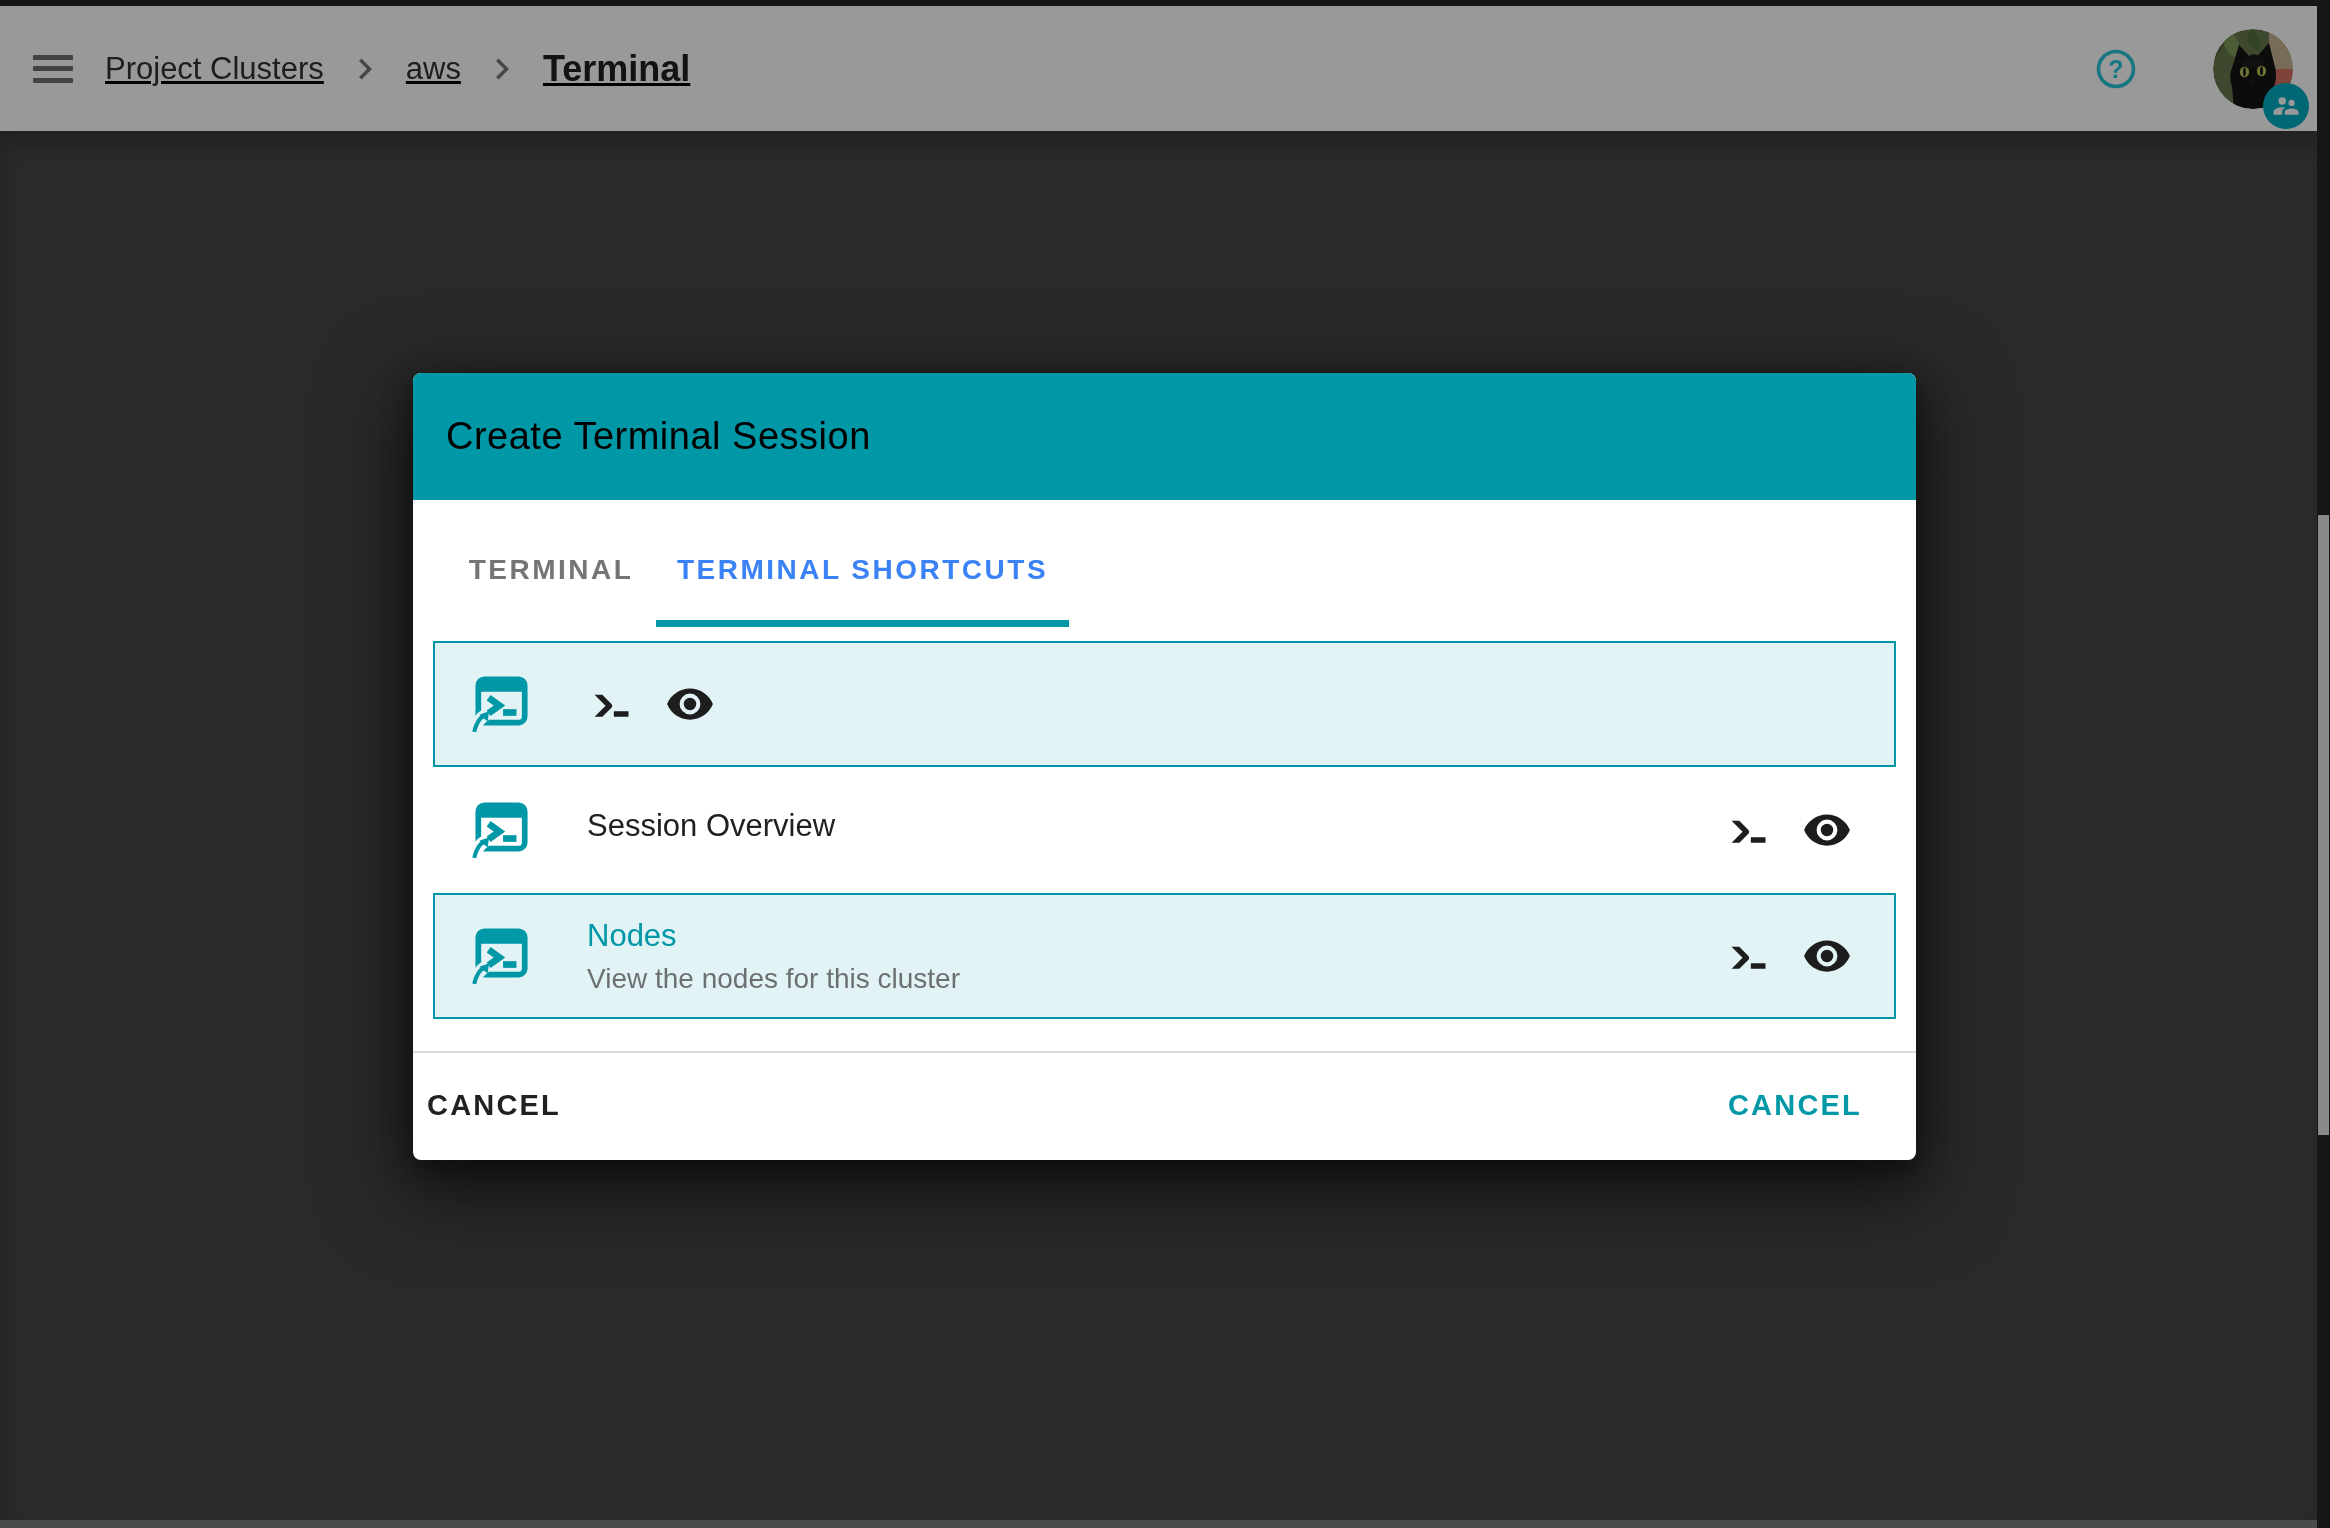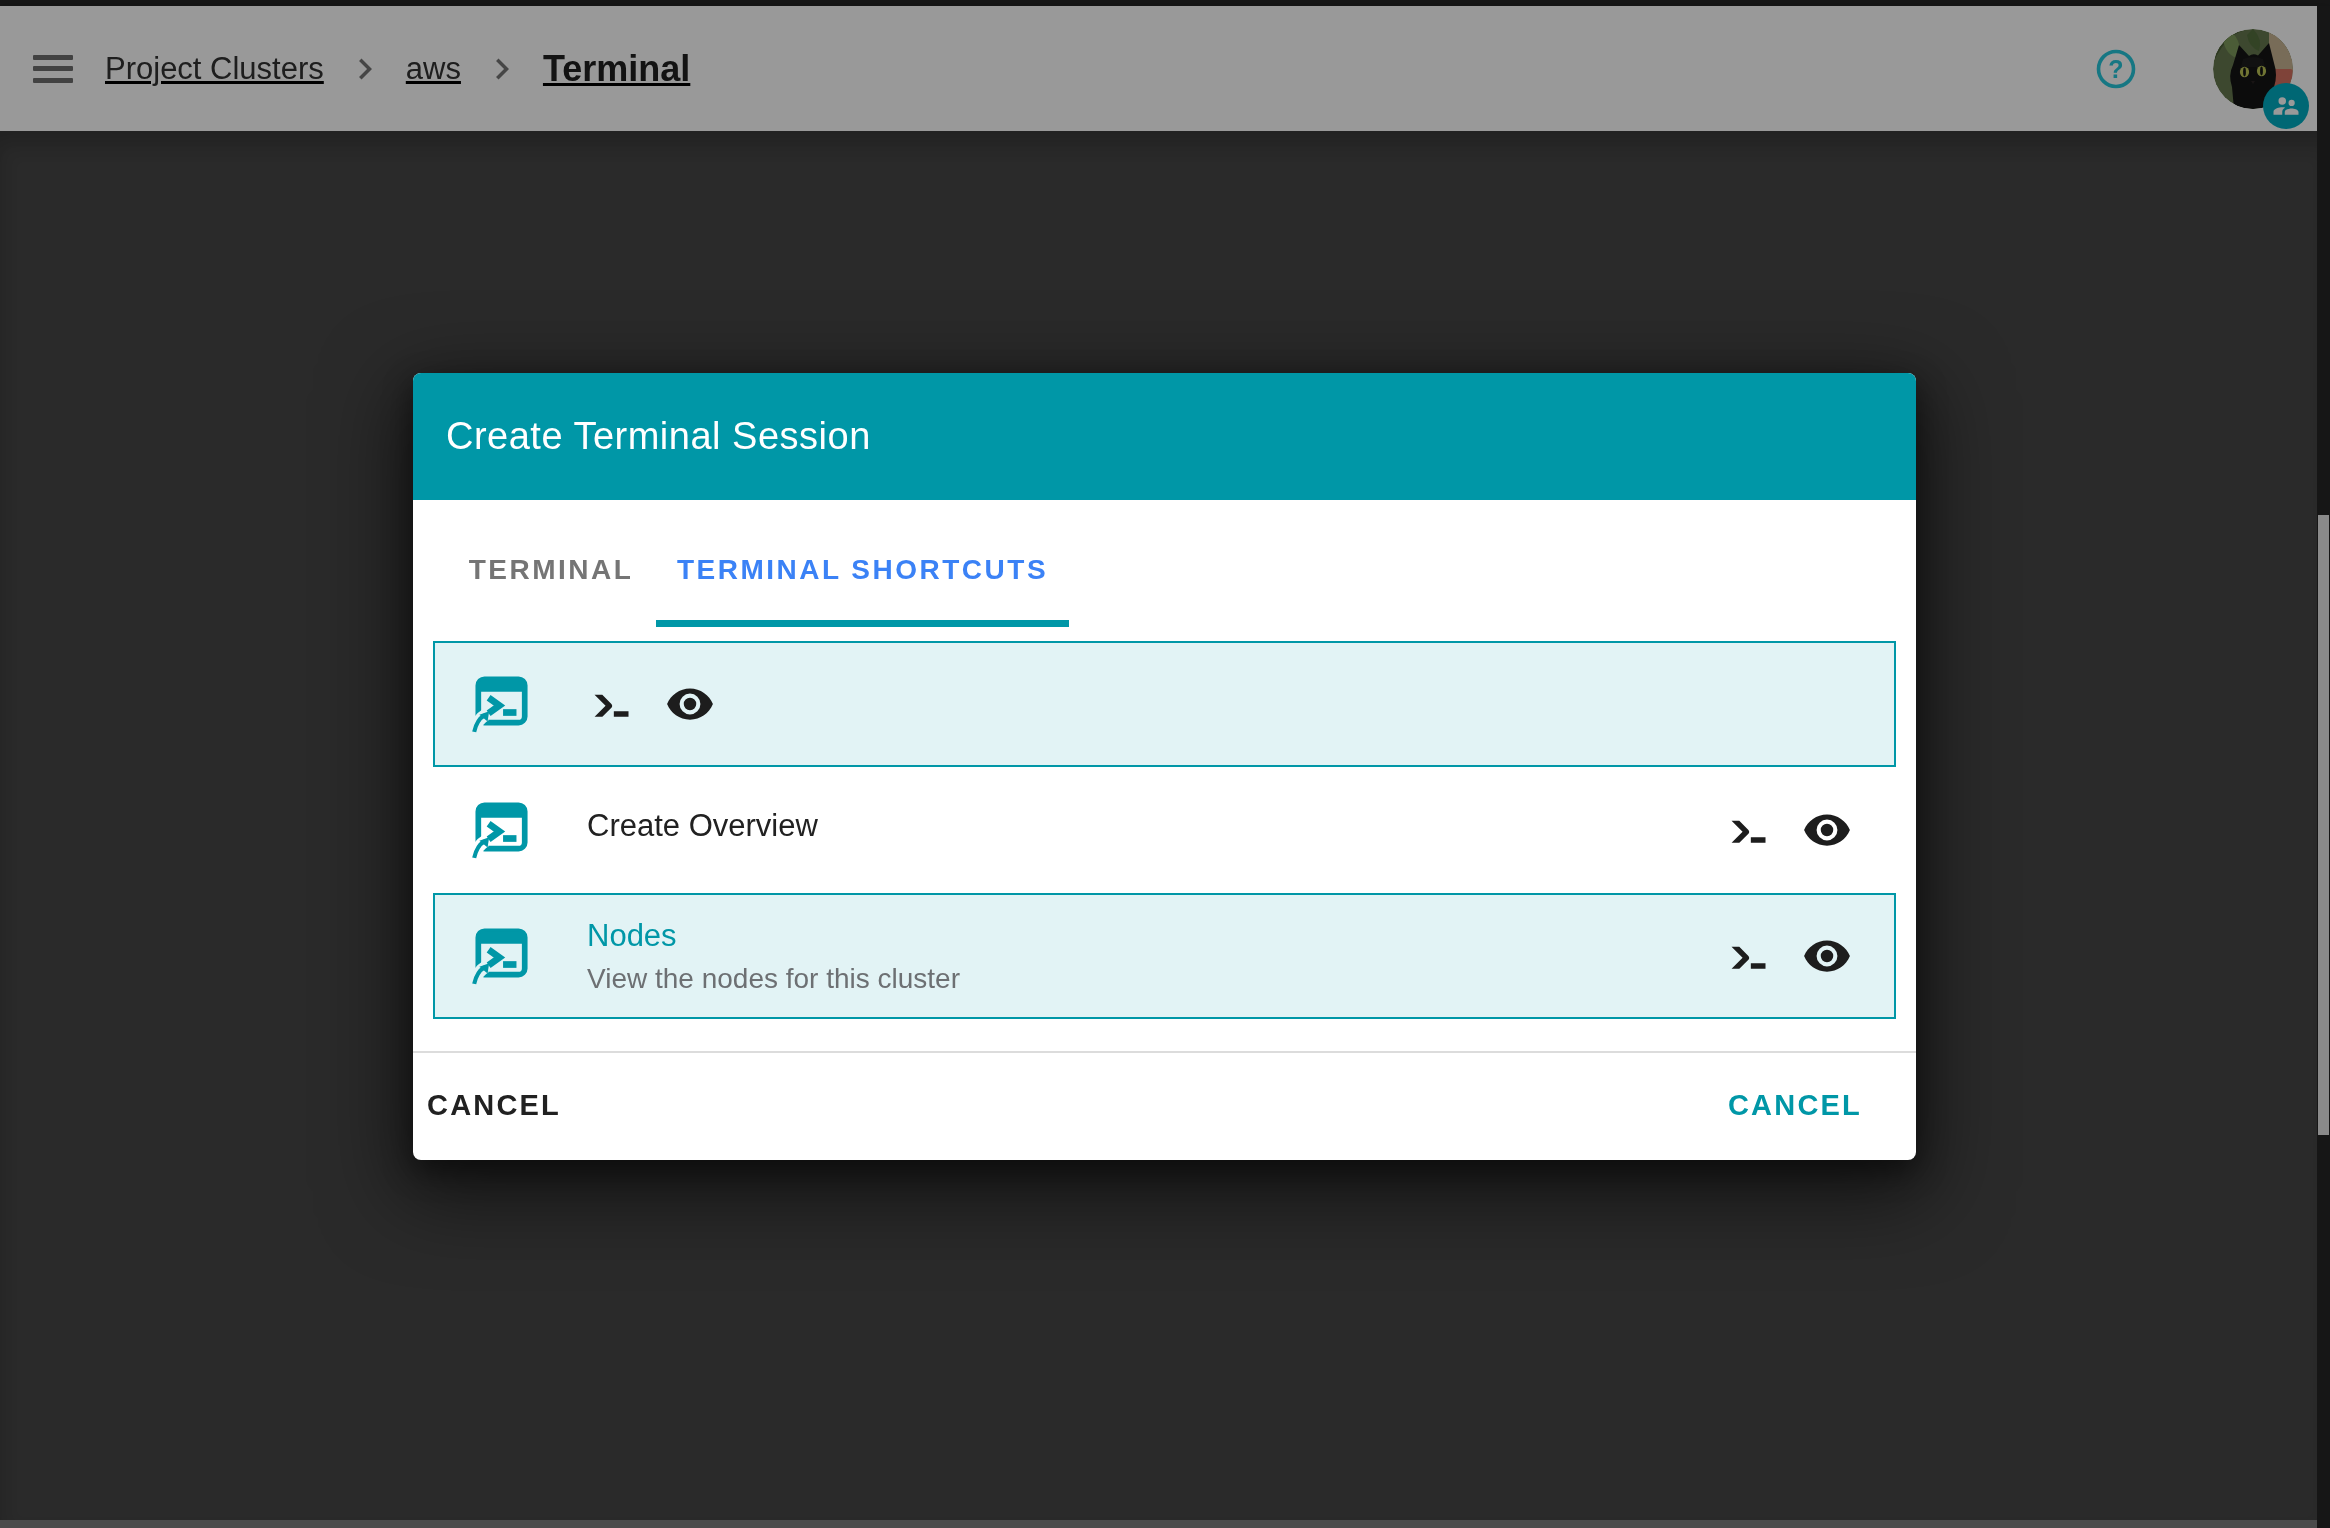--- a/index.html
+++ b/index.html
@@ -45,21 +45,21 @@
 
   
   .dialog {
     position:absolute; left:413px; top:373px; width:1503px; height:787px; z-index:10;
     background:#ffffff; border-radius:8px; overflow:hidden;
     box-shadow:0 24px 80px 12px rgba(0,0,0,0.55), 0 10px 30px rgba(0,0,0,0.45);
   }
   .dialog-header {
     height:127px; background:#0097a7; display:flex; align-items:center; padding:0 33px;
   }
-  .dialog-title { color:#ffffff; font-size:38px; font-weight:400; letter-spacing:0.5px; }
+  .dialog-title { color:#000000; font-size:38px; font-weight:400; letter-spacing:0.5px; }
 
   .tabs { margin-top:13px; height:114px; display:flex; padding-left:33px; }
   .tab {
     height:100%; display:flex; align-items:center; justify-content:center;
     font-size:28px; font-weight:700; letter-spacing:2.5px; cursor:pointer;
     color:#757575; position:relative; white-space:nowrap;
   }
   .tab.tab-1 { width:210px; }
   .tab.tab-2 { width:413px; }
   .tab.active { color:#3b82f6; }
@@ -205,21 +205,21 @@
         <svg class="shortcut-icon" viewBox="0 0 64 64">
           <rect x="10" y="8" width="45" height="42" rx="6" fill="none" stroke="#0097a7" stroke-width="5.5"></rect>
           <path d="M10,20 V14 A6,6 0 0 1 16,8 H49 A6,6 0 0 1 55,14 V20 Z" fill="#0097a7"></path>
           <path d="M20,26 L30.5,33.5 L20,41" fill="none" stroke="#0097a7" stroke-width="6.5"></path>
           <rect x="34" y="37" width="13" height="6.5" fill="#0097a7"></rect>
           <path d="M6,59 C8,50 11,46 17,42.5" fill="none" stroke="var(--row-bg)" stroke-width="12"></path>
           <path d="M6,59 C8,50 11,46 16,43" fill="none" stroke="#0097a7" stroke-width="4"></path>
           <path d="M20.5,39 L19,49 L11,42.5 Z" fill="#0097a7"></path>
         </svg>
         <div class="row-text">
-          <div class="row-title">Create Overview</div>
+          <div class="row-title">Session Overview</div>
         </div>
         <div class="row-actions">
           <span class="row-action">
             <svg viewBox="0 0 24 24" width="44" height="44">
                 <path fill="#1d1d1d" d="M13,19V16H21V19H13M8.5,13L2.47,7H6.71L11.67,11.95C12.25,12.54 12.25,13.5 11.67,14.07L6.74,19H2.5L8.5,13Z"></path>
               </svg>
           </span>
           <span class="row-action">
             <svg viewBox="0 0 24 24" width="50" height="50">
                 <path fill="#1d1d1d" d="M12,9A3,3 0 0,0 9,12A3,3 0 0,0 12,15A3,3 0 0,0 15,12A3,3 0 0,0 12,9M12,17A5,5 0 0,1 7,12A5,5 0 0,1 12,7A5,5 0 0,1 17,12A5,5 0 0,1 12,17M12,4.5C7,4.5 2.73,7.61 1,12C2.73,16.39 7,19.5 12,19.5C17,19.5 21.27,16.39 23,12C21.27,7.61 17,4.5 12,4.5Z"></path>

